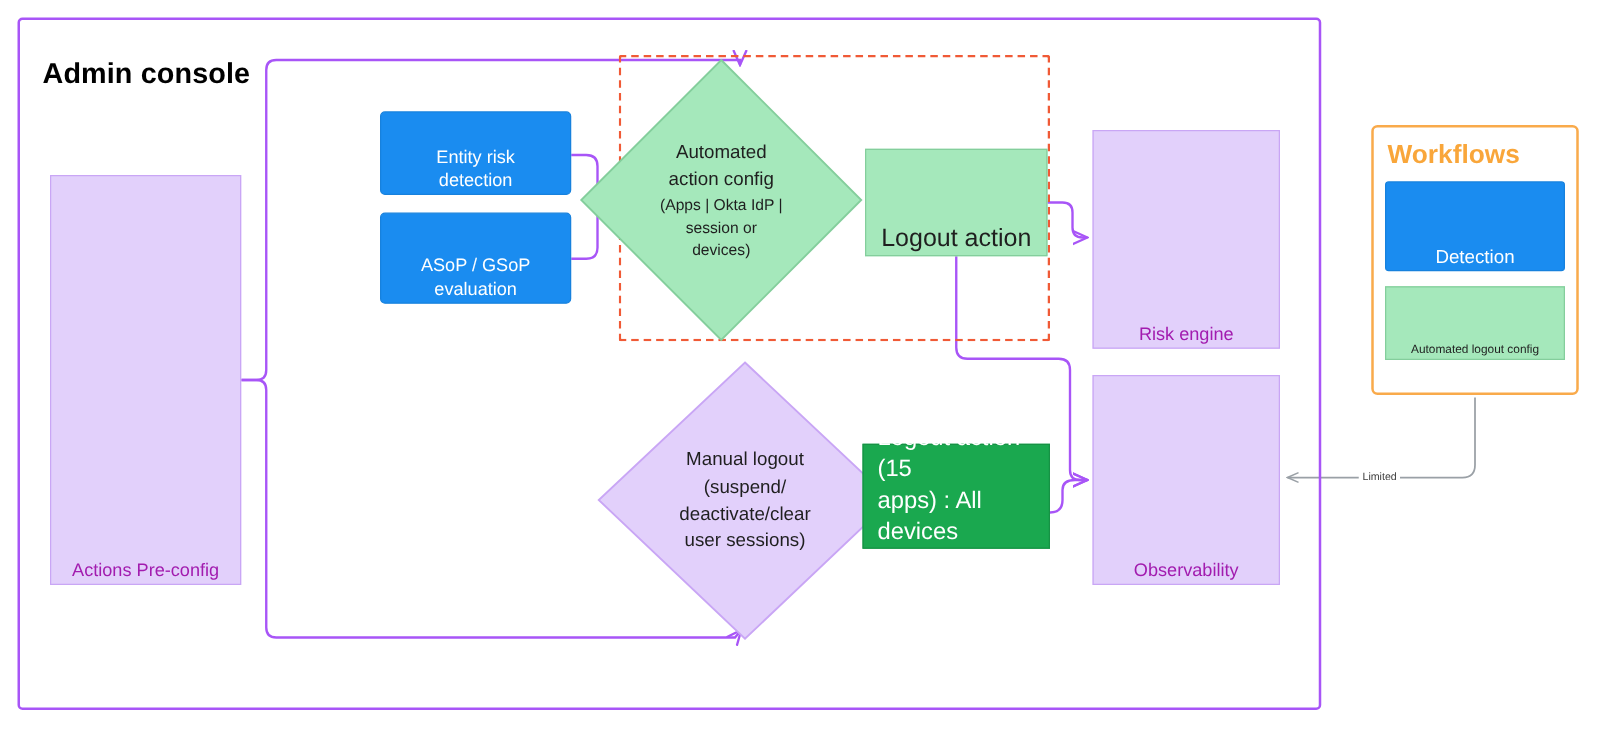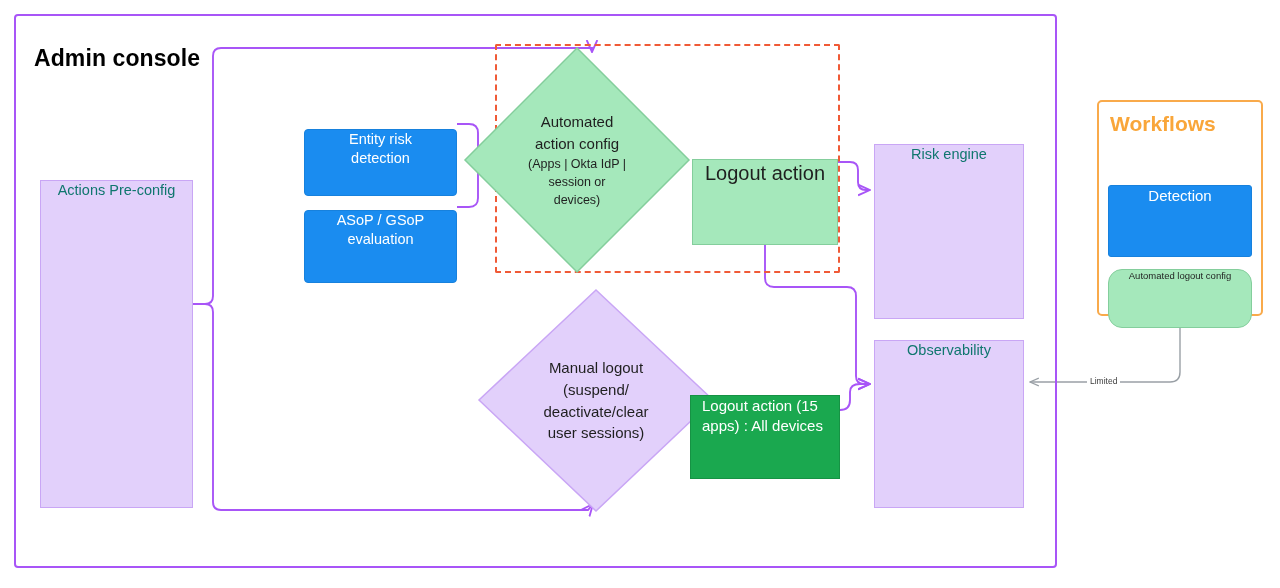--- a/index.html
+++ b/index.html
@@ -22,24 +22,23 @@
     left: 0;
     top: 0;
     width: 1280px;
     height: 588px;
     pointer-events: none;
   }
   .node {
     position: absolute;
     box-sizing: border-box;
     display: flex;
-    align-items: flex-start;
+    align-items: flex-end;
     justify-content: center;
     text-align: center;
-    margin-top: 40px;
   }
   .node-label {
     display: block;
     line-height: 1.32;
     white-space: pre-line;
   }
 
   
   #admin-frame {
     position: absolute;
@@ -70,21 +69,21 @@
     height: 229px;
     border: 2.6px dashed #f05a36;
     box-sizing: border-box;
     border-radius: 2px;
   }
 
   
   .lav-box {
     background: #e2d0fb;
     border: 1px solid #c9a6f5;
-    color: #0f766e;
+    color: #a21caf;
     font-size: 14.5px;
   }
   
   .blue-box {
     background: #1a8cf0;
     border: 1px solid #1781dd;
     border-radius: 4px;
     color: #ffffff;
     font-size: 14.5px;
   }
@@ -93,21 +92,21 @@
     background: #a5e8bb;
     border: 1px solid #84ce9c;
     color: #1f1f1f;
     font-size: 20px;
   }
   
   .dgreen-box {
     background: #1aa84f;
     border: 1px solid #169244;
     color: #ffffff;
-    font-size: 15px;
+    font-size: 19px;
     text-align: left;
     justify-content: flex-start;
     padding-left: 11px;
   }
 
   #node-actions-preconfig { left: 40px;  top: 140px; width: 153px; height: 328px; }
   #node-entity-risk       { left: 304px; top: 89px;  width: 153px; height: 67px; }
   #node-asop-gsop         { left: 304px; top: 170px; width: 153px; height: 73px; }
   #node-logout-action     { left: 692px; top: 119px; width: 146px; height: 86px; }
   #node-risk-engine       { left: 874px; top: 104px; width: 150px; height: 175px; }
@@ -155,21 +154,20 @@
     color: #f9a63a;
   }
   #node-wf-detection {
     left: 1108px; top: 145px; width: 144px; height: 72px;
     border-radius: 3px;
     font-size: 15px;
   }
   #node-wf-auto-logout {
     left: 1108px; top: 229px; width: 144px; height: 59px;
     font-size: 9.5px;
-    border-radius: 14px;
   }
 
   #limited-label {
     position: absolute;
     left: 1087px;
     top: 376px;
     font-size: 8.5px;
     color: #3c3c3c;
     background: #ffffff;
     padding: 0 3px;

